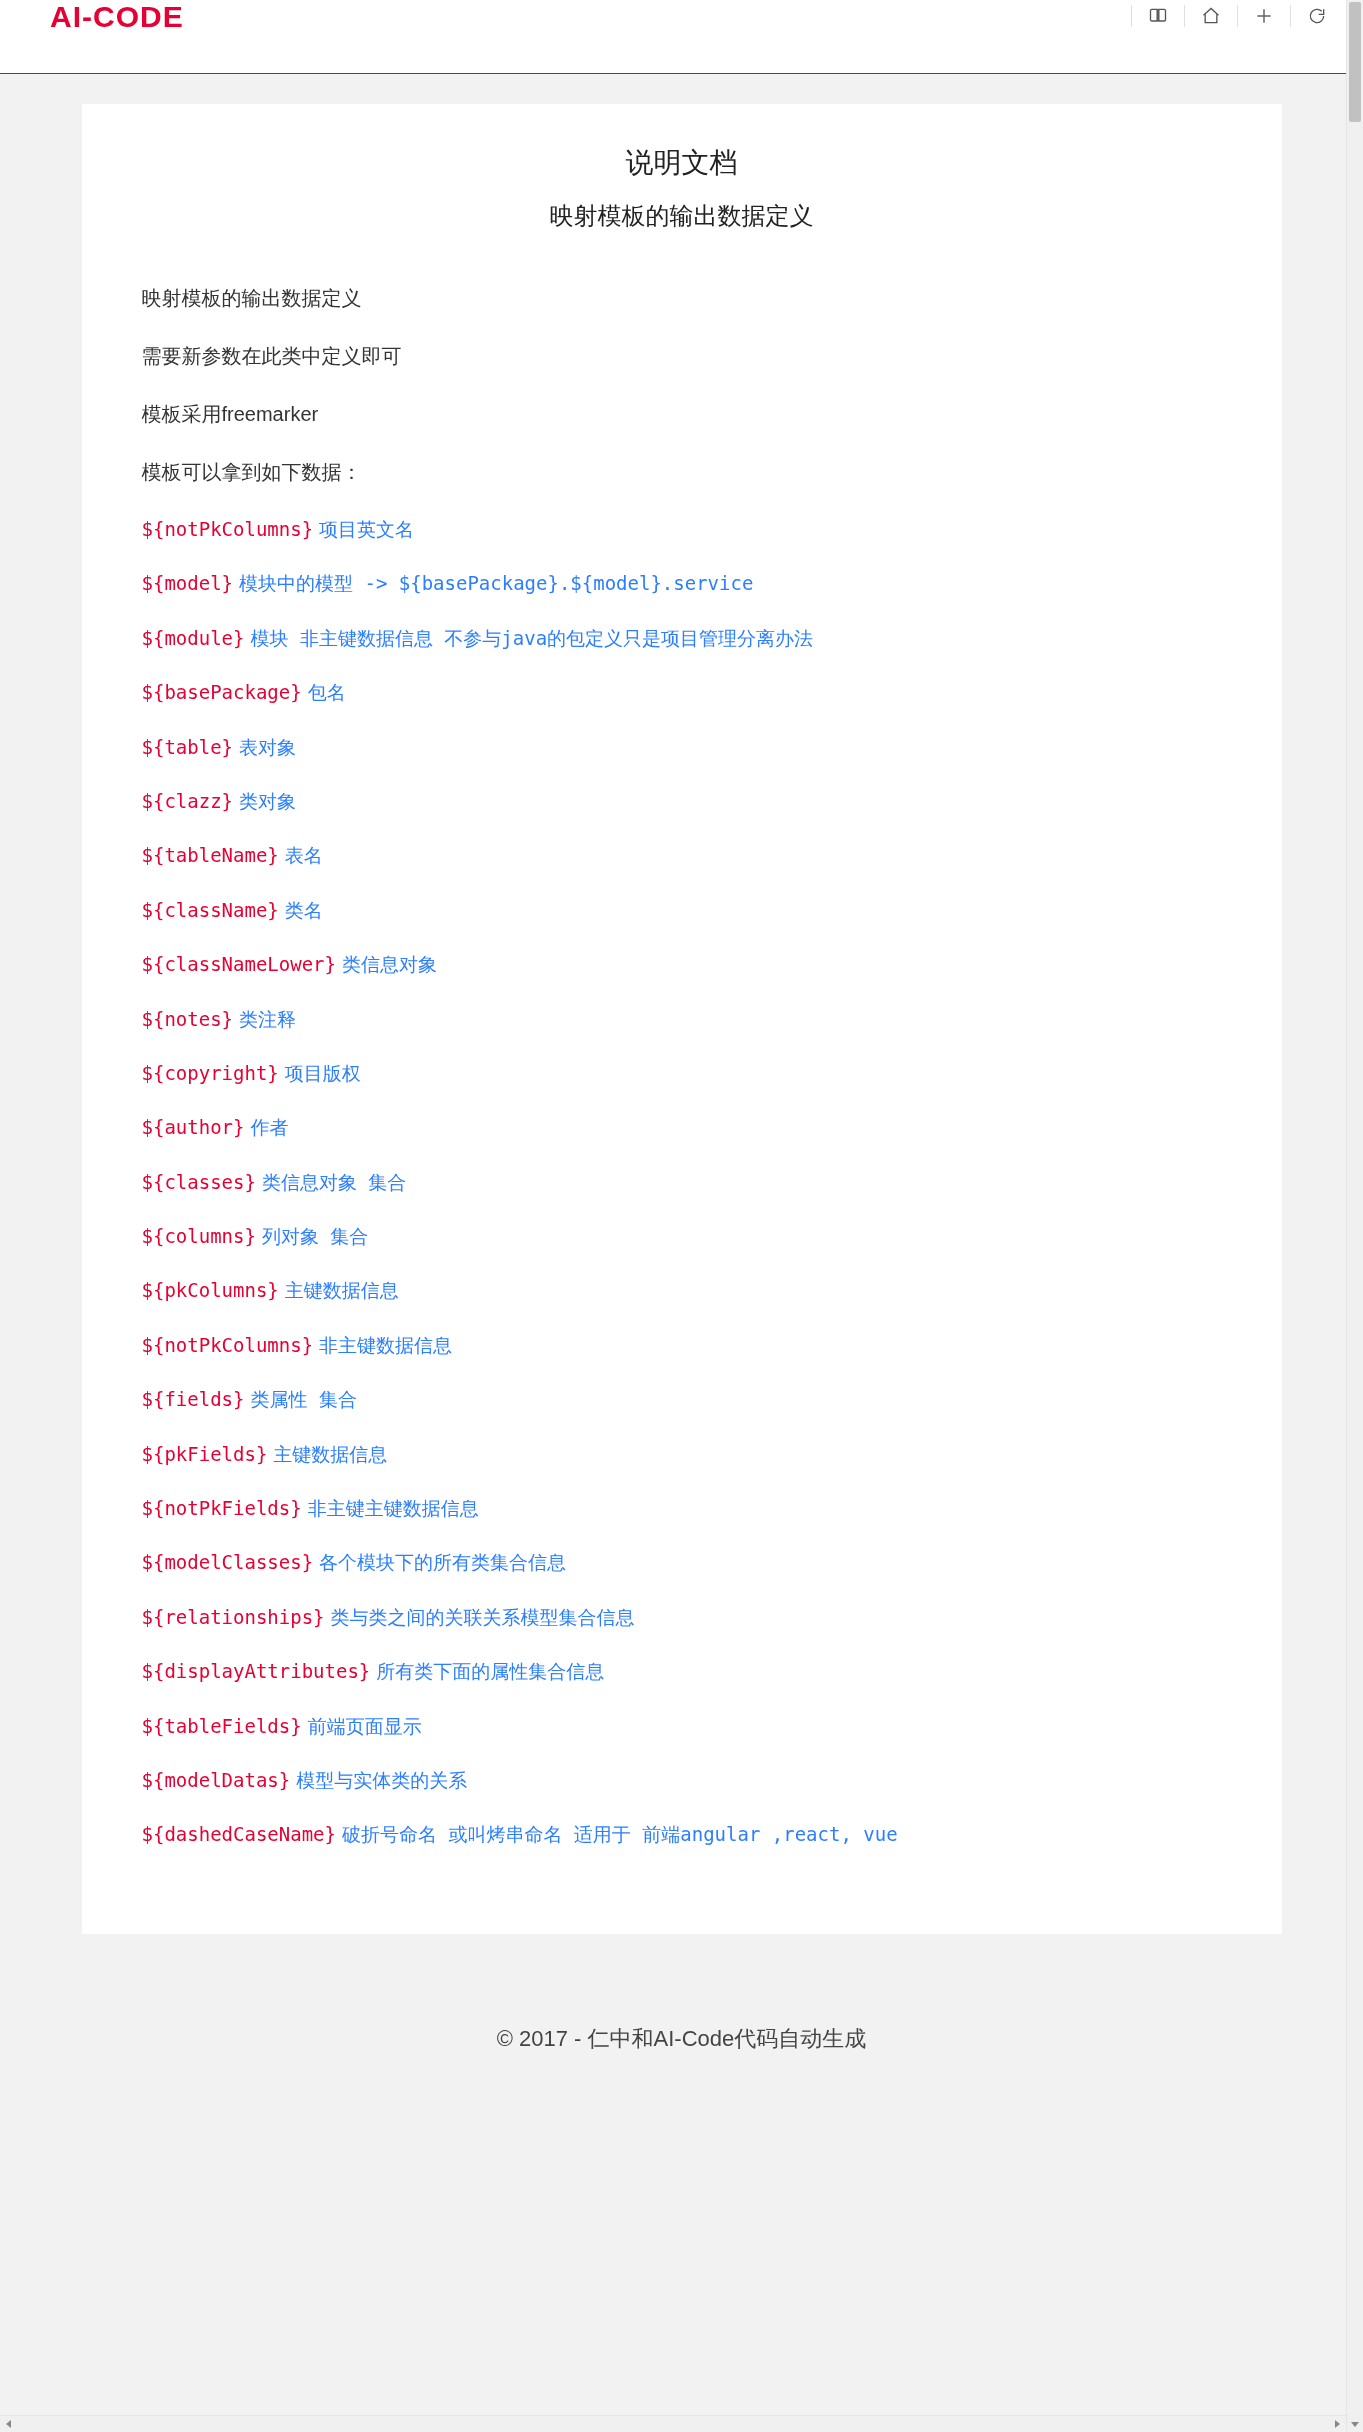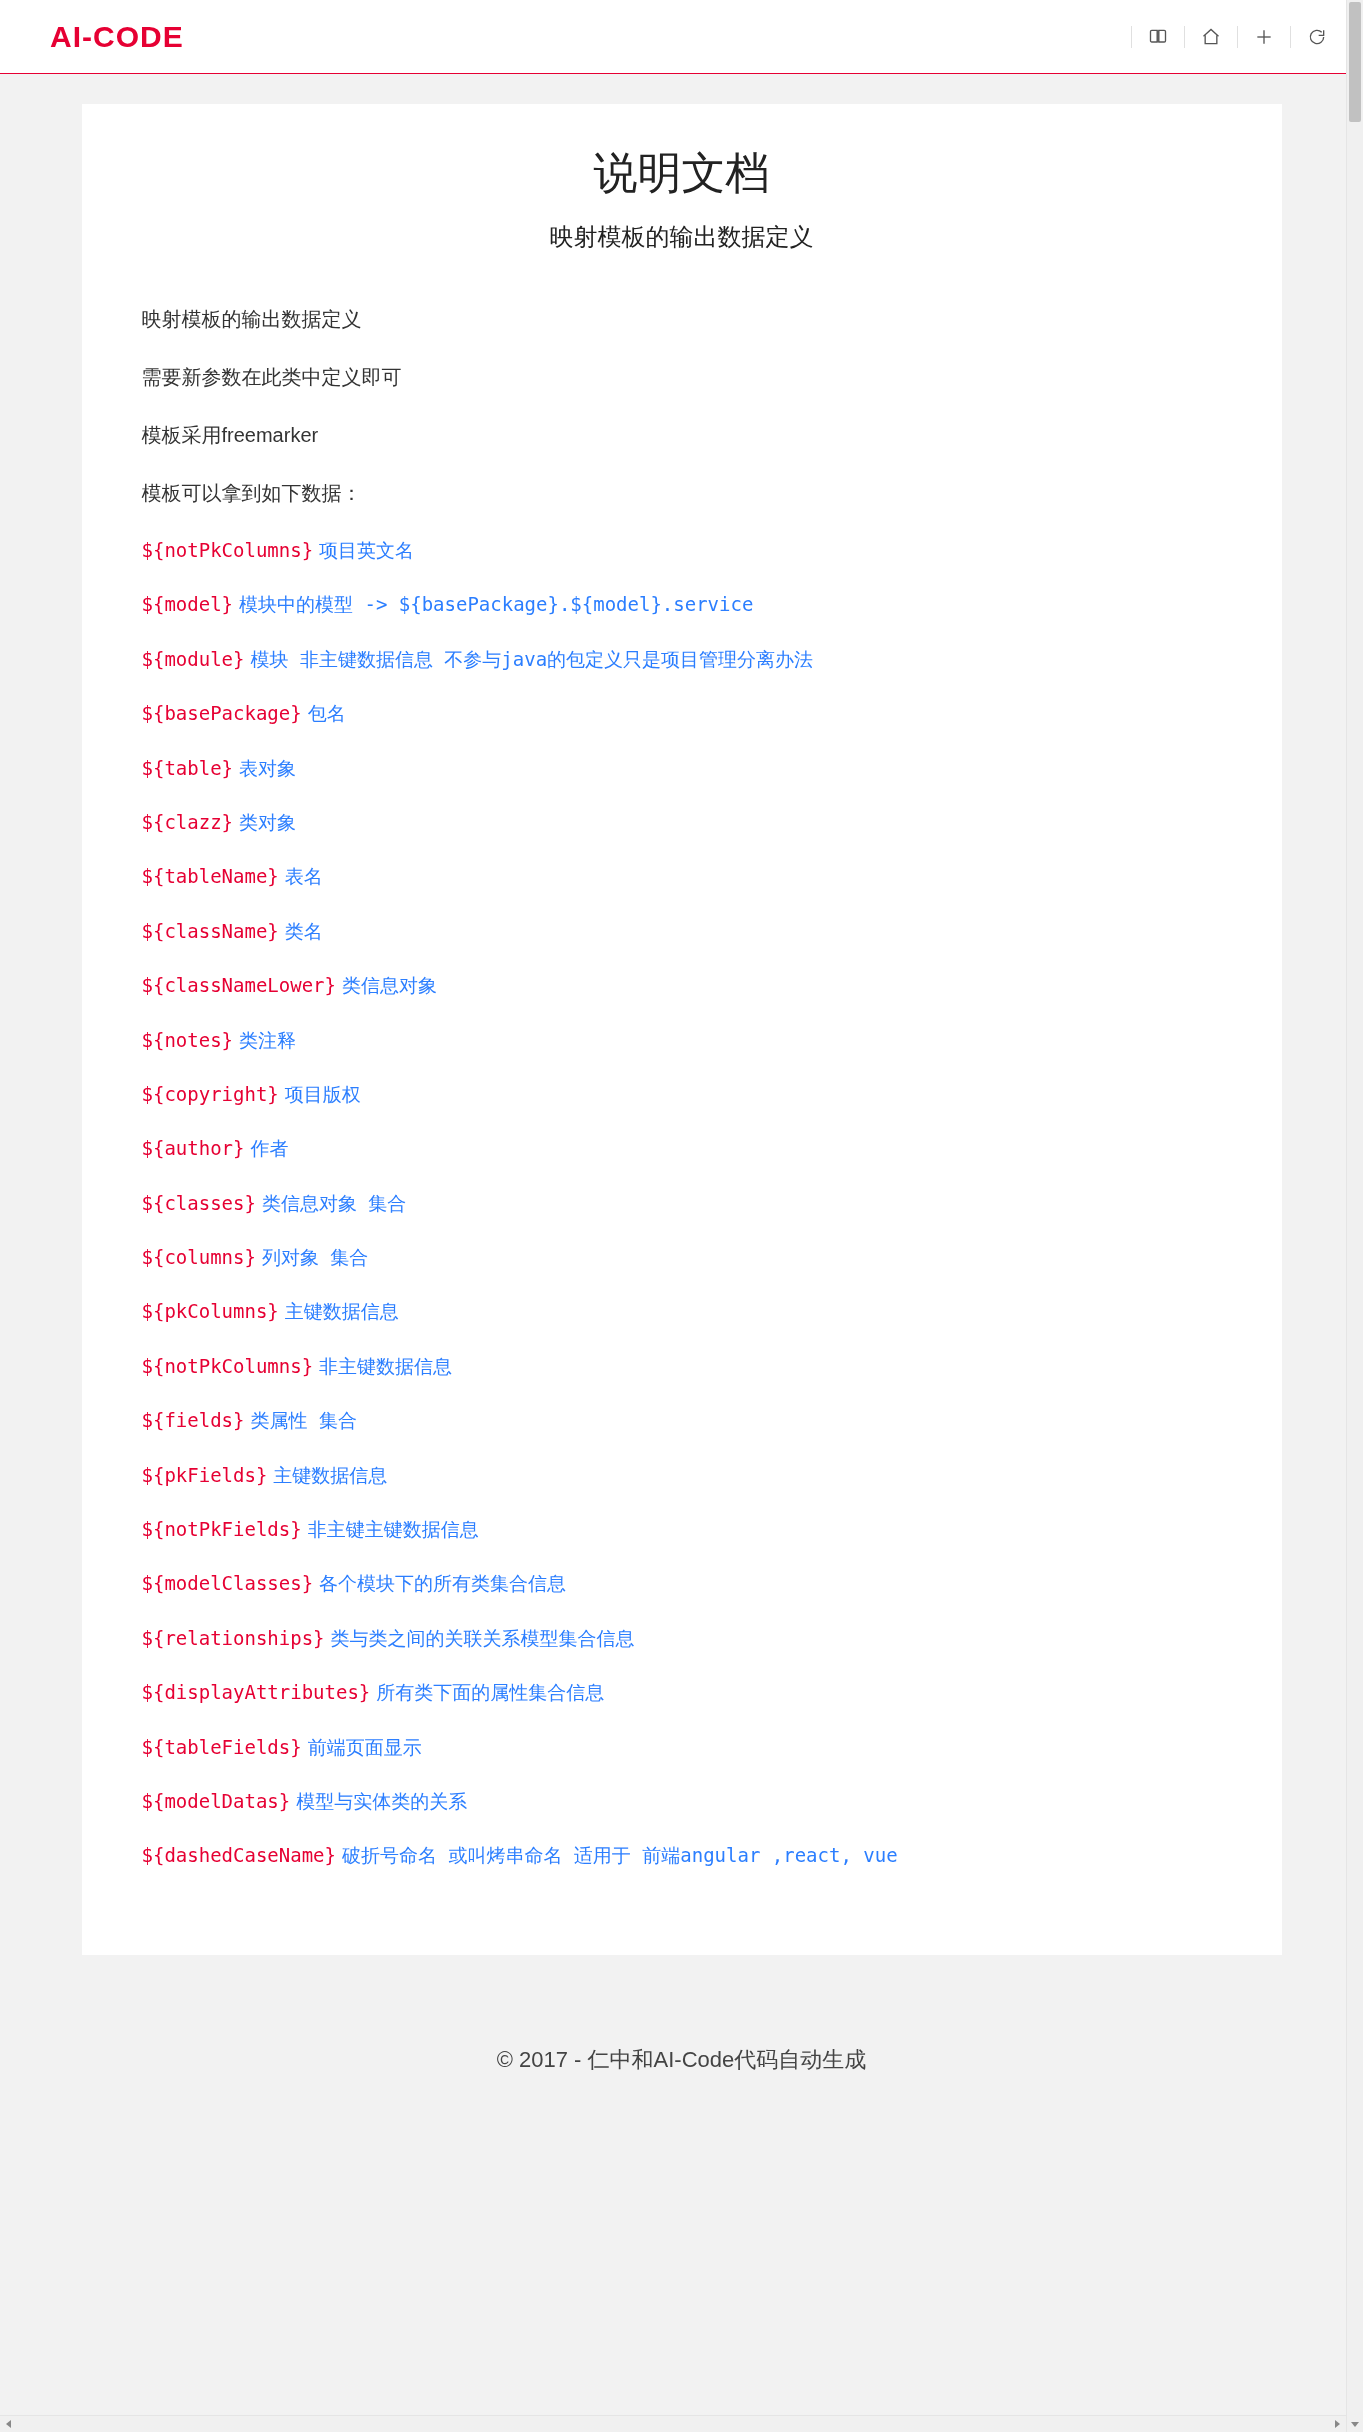--- a/index.html
+++ b/index.html
@@ -16,21 +16,21 @@
     background: #f2f2f2;
   }
   
   .header {
     position: sticky;
     top: 0;
     background: #fff;
     border-bottom: 1px solid #e60033;
     height: 74px;
     display: flex;
-    align-items: center;
+    align-items: flex-start;
     justify-content: space-between;
     padding: 0 30px 0 50px;
   }
   .logo {
     font-size: 30px;
     font-weight: 800;
     letter-spacing: 1px;
     color: #e60033;
   }
   .toolbar {
@@ -57,21 +57,21 @@
   
   .card {
     width: 1200px;
     margin: 30px auto 60px;
     background: #fff;
     padding: 40px 60px 60px;
     min-height: 1600px;
   }
   .doc-title {
     text-align: center;
-    font-size: 44px;
+    font-size: 28px;
     font-weight: 500;
     color: #222;
     margin-bottom: 18px;
   }
   .doc-subtitle {
     text-align: center;
     font-size: 24px;
     font-weight: 500;
     color: #222;
     margin-bottom: 50px;

